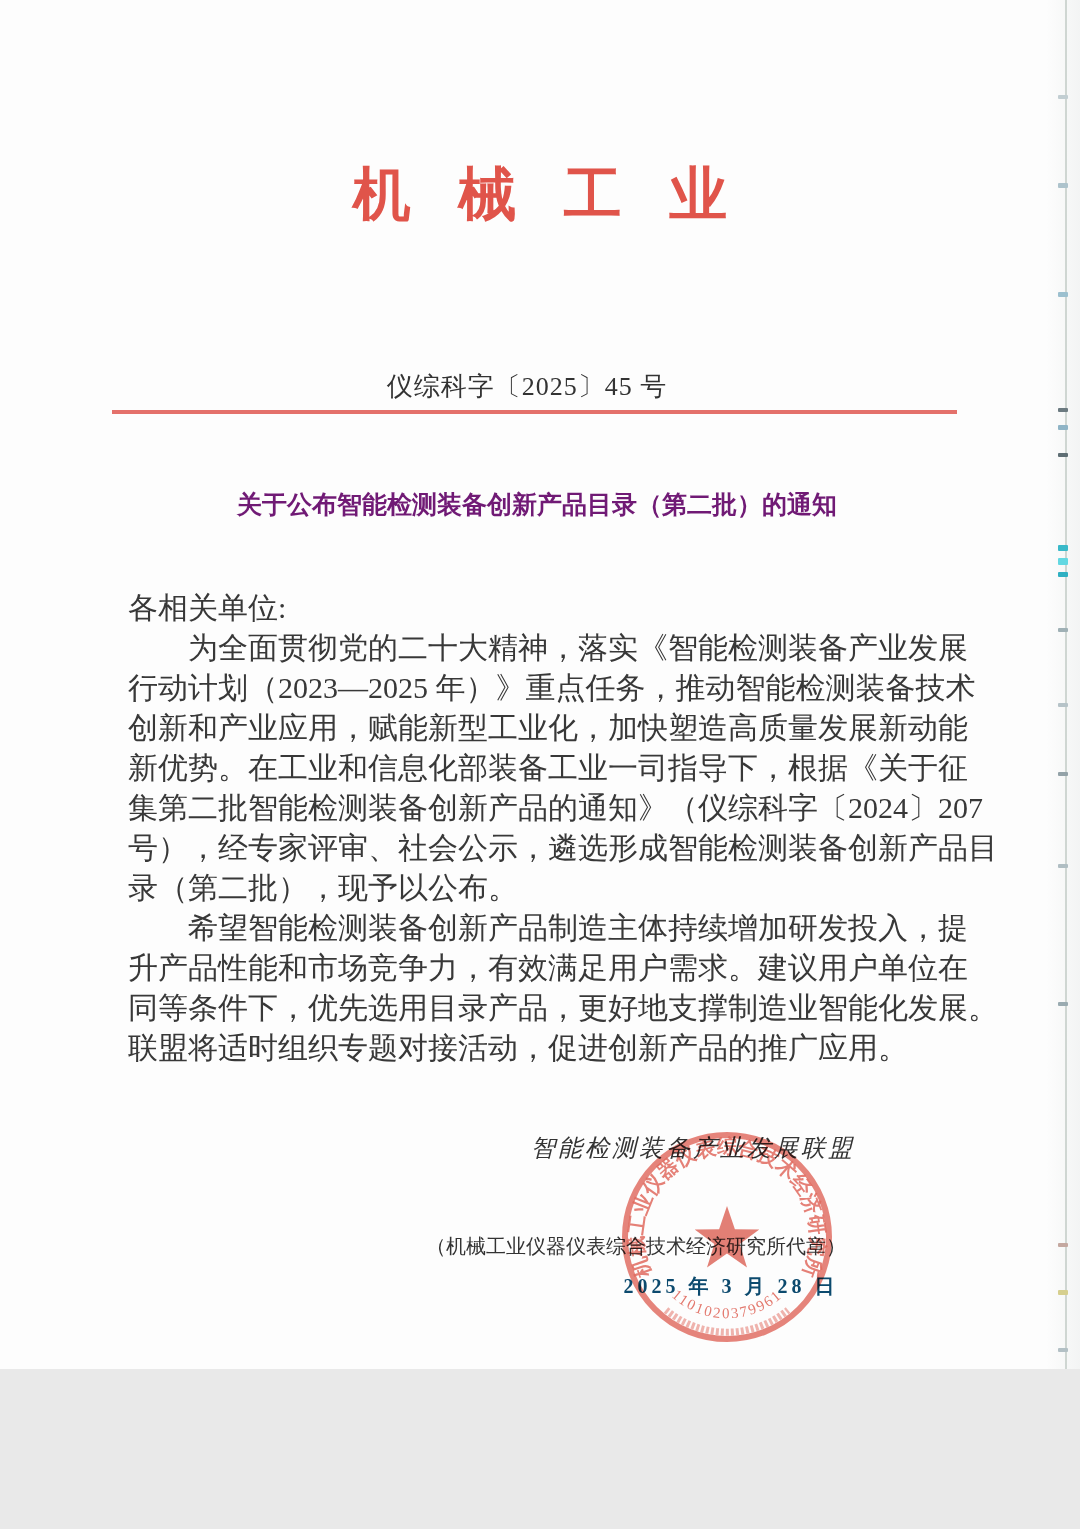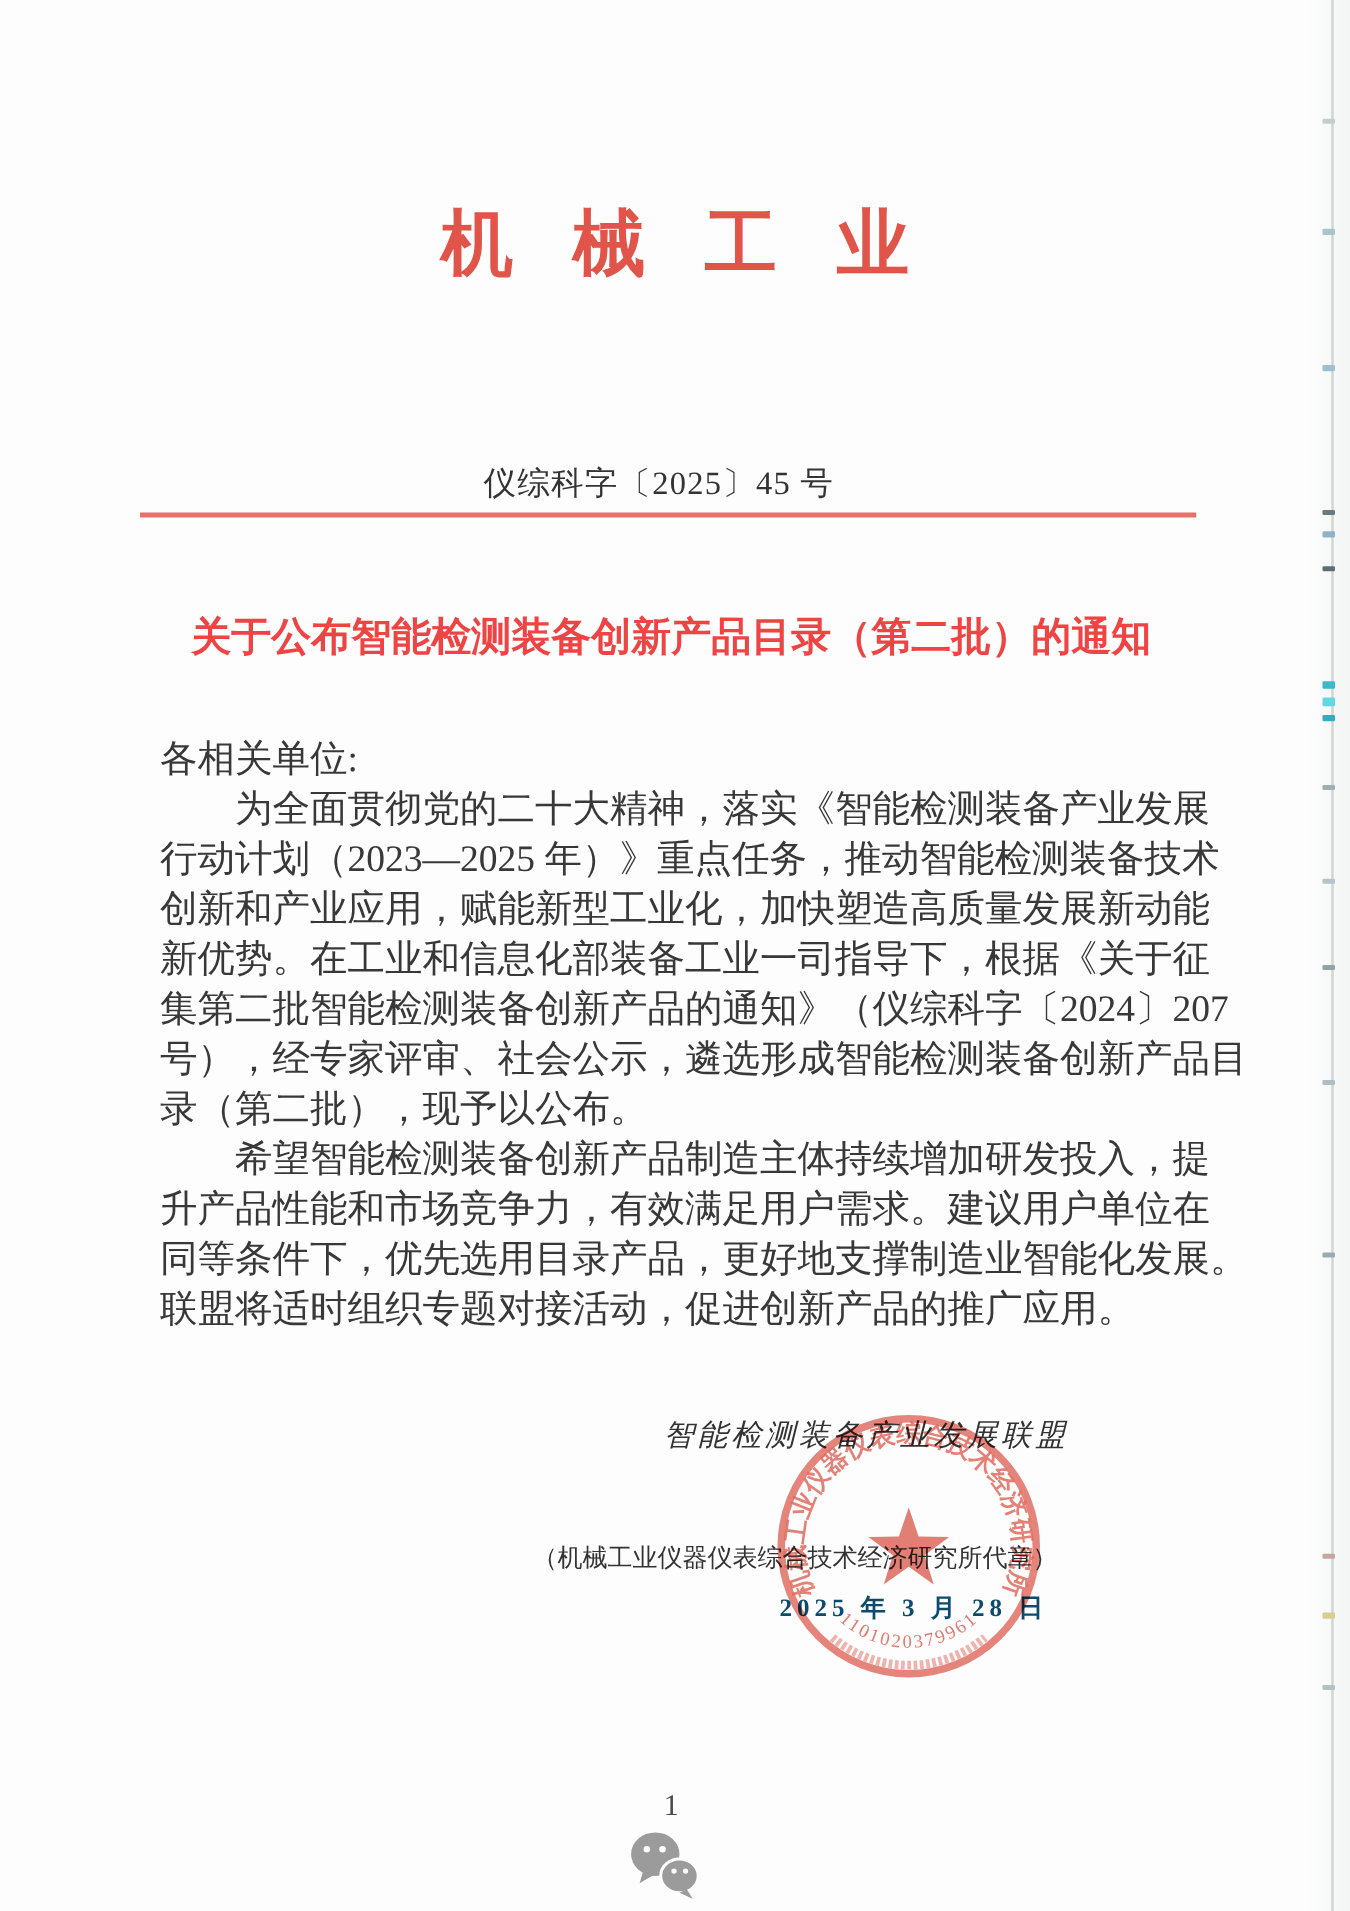--- a/index.html
+++ b/index.html
@@ -1,17 +1,17 @@
 <!DOCTYPE html>
 <html><head>
 <meta charset="utf-8">
 <style>
   html,body{margin:0;padding:0;background:#e9e9e9;}
   .page{
-    position:relative;width:1080px;height:1529px;background:#fdfdfd;overflow:hidden;
+    position:relative;width:1080px;height:1369px;background:#fdfdfd;overflow:hidden;
     font-family:"Liberation Serif","DejaVu Serif",serif;color:#383838;
   }
   .scan-shade{position:absolute;top:0;right:0;width:34px;height:100%;
     background:linear-gradient(to right,rgba(0,0,0,0),rgba(170,182,180,0.12));}
   .scan-edge{position:absolute;top:0;left:1065px;width:2px;height:100%;background:#cfd6d2;}
   .tick{position:absolute;left:1058px;width:10px;border-radius:1px;}
   .hdr1{
     position:absolute;top:156px;left:0;width:100%;text-align:center;
     color:#e0544a;font-size:58px;font-weight:bold;letter-spacing:0.82em;text-indent:0.82em;
     white-space:nowrap;
@@ -20,21 +20,21 @@
     position:absolute;top:224px;left:0;width:100%;text-align:center;
     color:#e0544a;font-size:53px;font-weight:bold;white-space:nowrap;
   }
   .docnum{
     position:absolute;top:369px;left:527px;transform:translateX(-50%);
     font-size:26px;color:#333;white-space:nowrap;letter-spacing:1px;
   }
   .rule{position:absolute;top:410px;left:112px;width:845px;height:4px;background:#e4716b;}
   .title{
     position:absolute;top:488px;left:537px;transform:translateX(-50%);
-    font-size:32px;font-weight:bold;color:#ef4444;white-space:nowrap;
+    font-size:25px;font-weight:bold;color:#701a75;white-space:nowrap;
   }
   .body-text{
     position:absolute;top:588px;left:128px;width:828px;
     font-size:30px;line-height:40px;color:#383838;
   }
   .bline{white-space:nowrap;}
   .indent{text-indent:2em;}
   .sig-org{position:absolute;top:1132px;left:693px;transform:translateX(-50%);
     font-size:24px;letter-spacing:3px;white-space:nowrap;color:#333;font-style:italic;}
   .sig-note{position:absolute;top:1233px;left:636px;transform:translateX(-50%);

